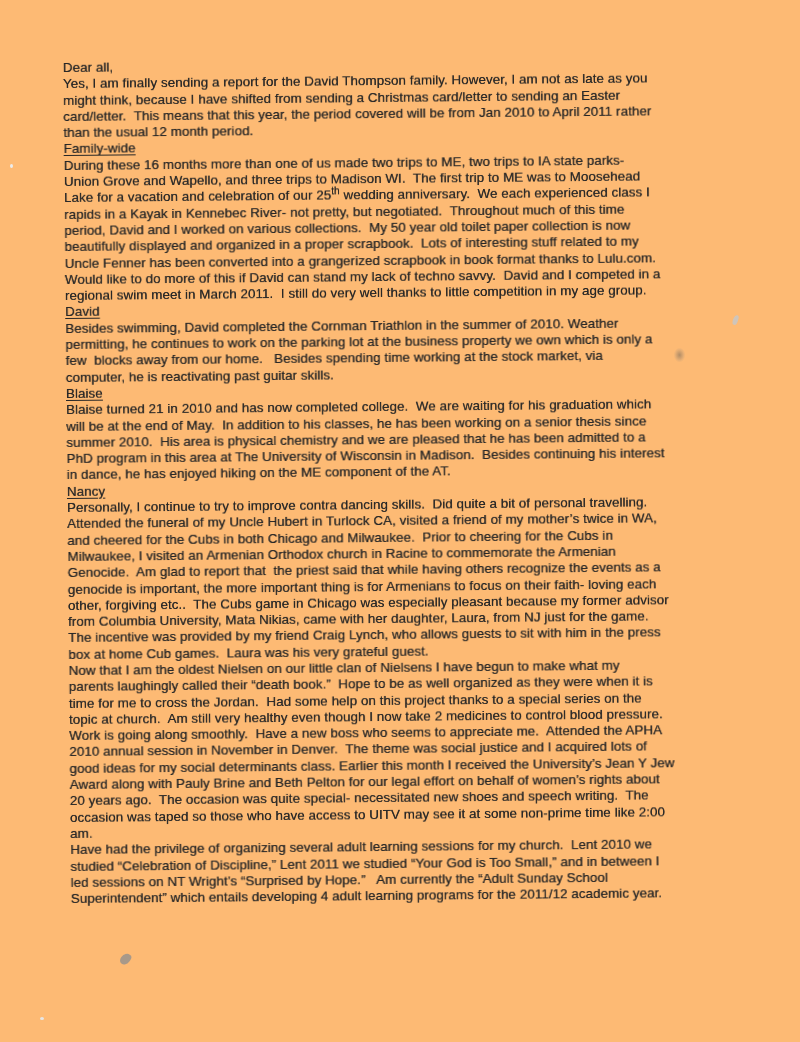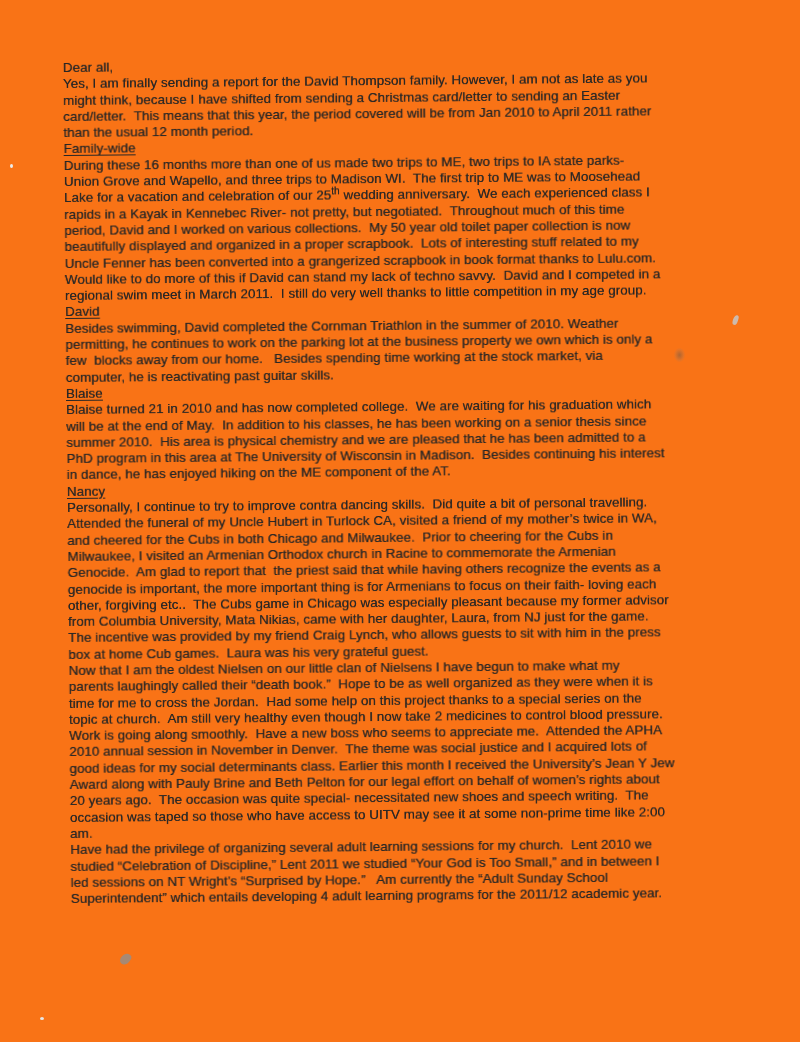--- a/index.html
+++ b/index.html
@@ -11,21 +11,21 @@
     width: 800px;
     height: 1042px;
     background: #fcfcfd;
     overflow: hidden;
     position: relative;
     font-family: "Liberation Sans", "DejaVu Sans", sans-serif;
   }
   .paper {
     position: absolute;
     inset: 0;
-    background: #f97316;
+    background: #fdba74;
   }
   .letter {
     position: absolute;
     left: 66px;
     top: 59px;
     width: 700px;
     color: #262626;
     transform: rotate(-0.55deg);
     transform-origin: 15% 40%;
     filter: blur(0.24px);

